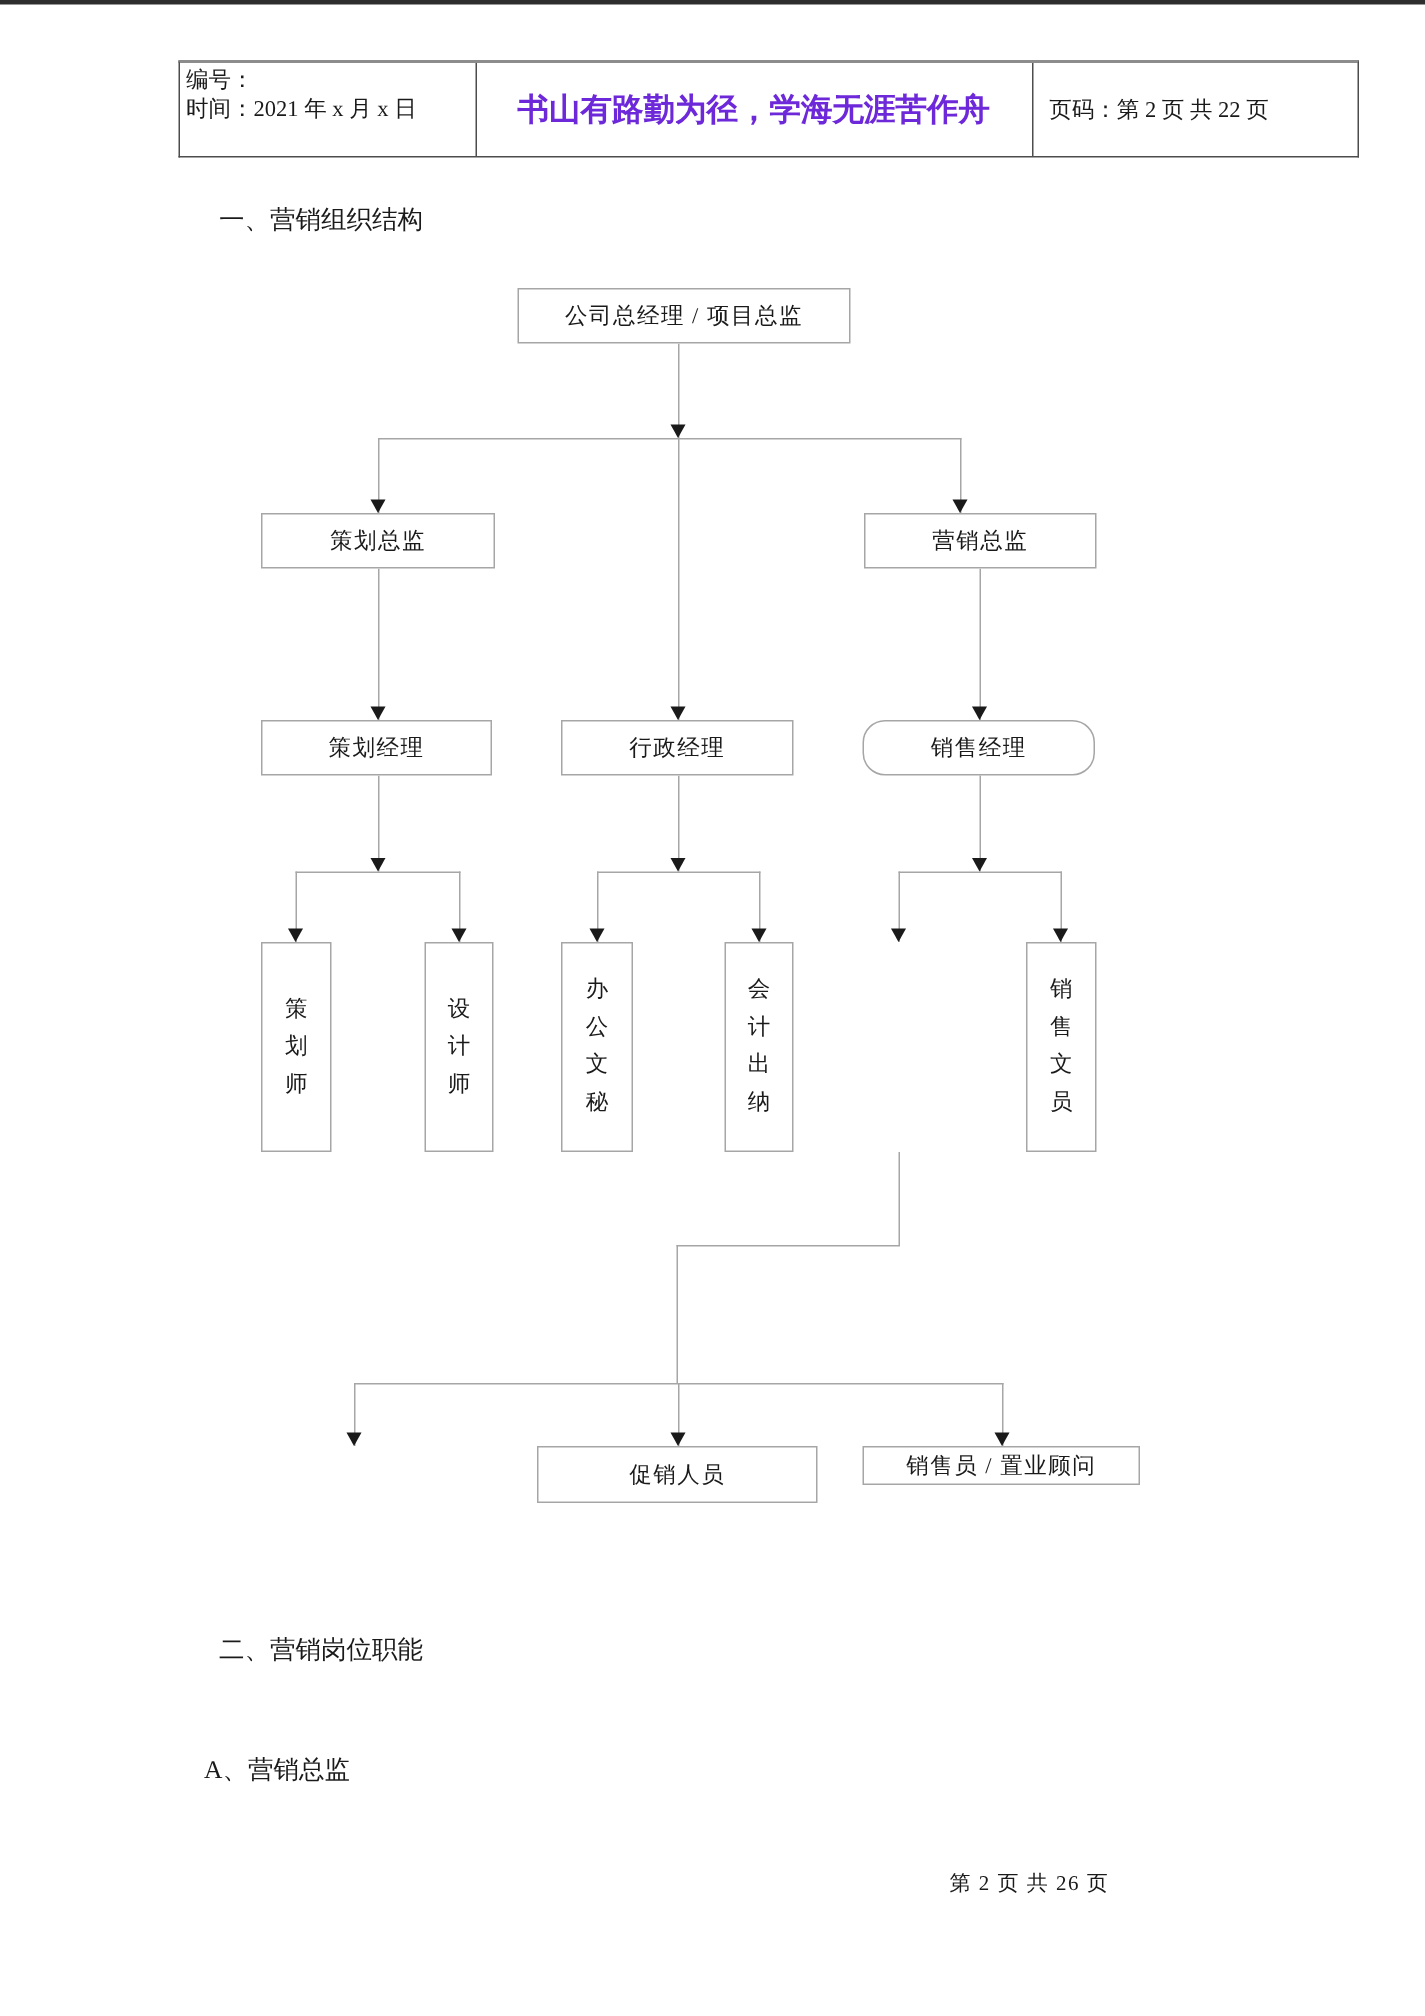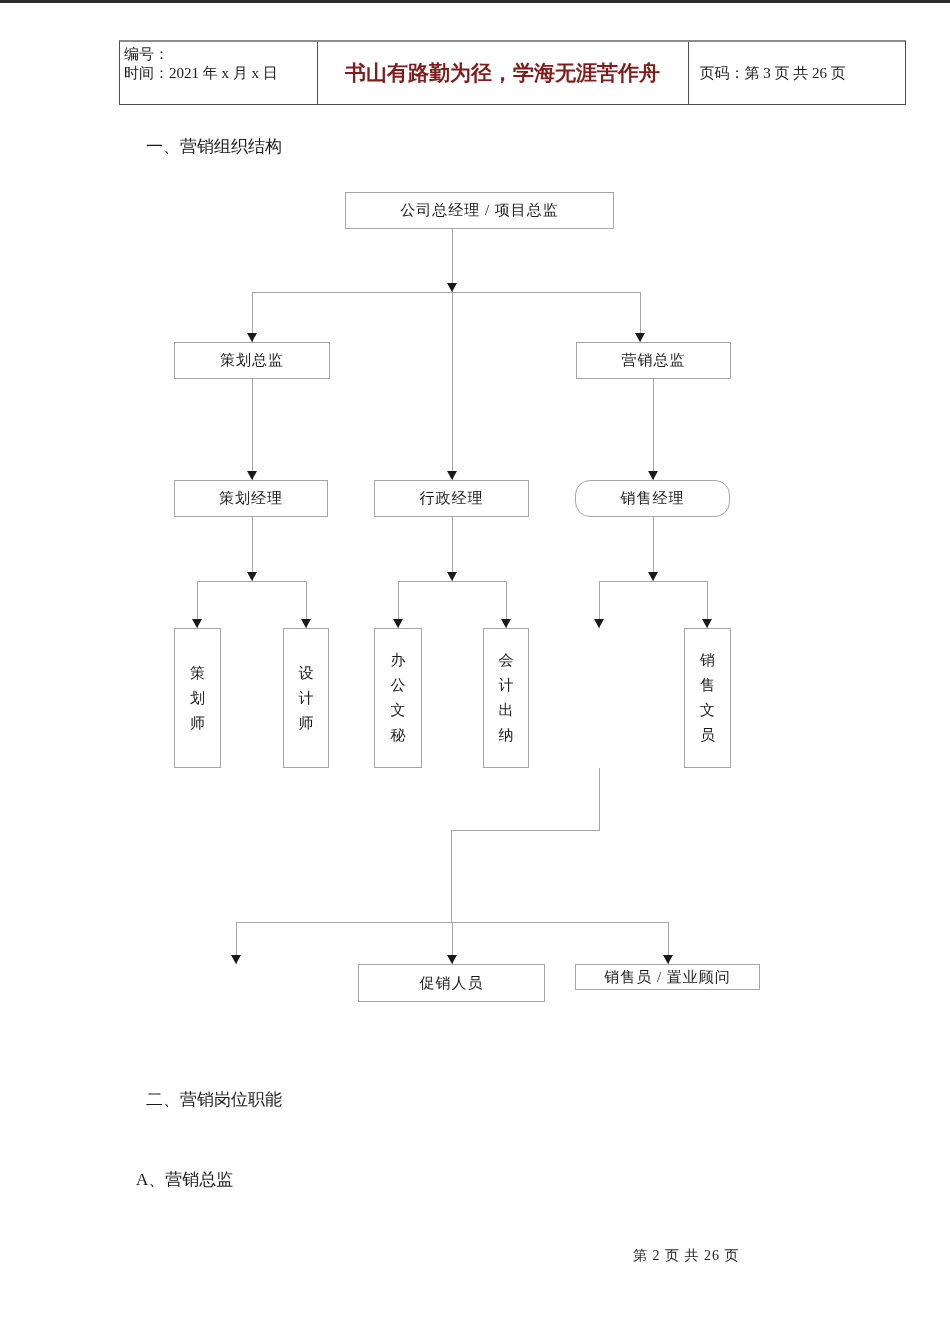--- a/index.html
+++ b/index.html
@@ -43,22 +43,22 @@
 <body>
 
 <div class="page">
   <div class="top-edge"></div>
 
   <div class="hdr">
     <div class="hdr-cell hdr-cell1">
       <div>编号：</div>
       <div>时间：2021 年 x 月 x 日</div>
     </div>
-    <div class="hdr-cell hdr-cell2" style="color:#7f1d1d;">书山有路勤为径，学海无涯苦作舟</div>
-    <div class="hdr-cell hdr-cell3">页码：第 3 页  共 26 页</div>
+    <div class="hdr-cell hdr-cell2" style="color:#6d28d9;">书山有路勤为径，学海无涯苦作舟</div>
+    <div class="hdr-cell hdr-cell3">页码：第 2 页  共 22 页</div>
   </div>
 
   <div class="heading" style="left:146px;top:136px;">一、营销组织结构</div>
 
   <div class="ln" style="left:452px;top:229px;width:1px;height:63px;"></div>
   <div class="ln" style="left:252px;top:292px;width:389px;height:1px;"></div>
   <div class="ln" style="left:252px;top:292px;width:1px;height:50px;"></div>
   <div class="ln" style="left:640px;top:292px;width:1px;height:50px;"></div>
   <div class="ln" style="left:452px;top:292px;width:1px;height:188px;"></div>
   <div class="ln" style="left:252px;top:379px;width:1px;height:101px;"></div>
@@ -99,21 +99,21 @@
   <div class="arrow" style="left:192px;top:619px;"></div>
   <div class="arrow" style="left:301px;top:619px;"></div>
   <div class="arrow" style="left:393px;top:619px;"></div>
   <div class="arrow" style="left:501px;top:619px;"></div>
   <div class="arrow" style="left:594px;top:619px;"></div>
   <div class="arrow" style="left:702px;top:619px;"></div>
   <div class="arrow" style="left:231px;top:955px;"></div>
   <div class="arrow" style="left:447px;top:955px;"></div>
   <div class="arrow" style="left:663px;top:955px;"></div>
 
-  <div class="obox" style="left:345px;top:192px;width:269px;height:37px;text-align:center;">公司总经理 / 项目总监</div>
+  <div class="obox" style="left:345px;top:192px;width:222px;height:37px;text-align:center;">公司总经理 / 项目总监</div>
 
   <div class="obox" style="left:174px;top:342px;width:156px;height:37px;">策划总监</div>
   <div class="obox" style="left:576px;top:342px;width:155px;height:37px;">营销总监</div>
 
   <div class="obox" style="left:174px;top:480px;width:154px;height:37px;">策划经理</div>
   <div class="obox" style="left:374px;top:480px;width:155px;height:37px;">行政经理</div>
   <div class="obox" style="left:575px;top:480px;width:155px;height:37px;border-radius:15px;">销售经理</div>
 
   <div class="obox vbox" style="left:174px;top:628px;width:47px;height:140px;">
       <span class="vtext">策划师</span>

